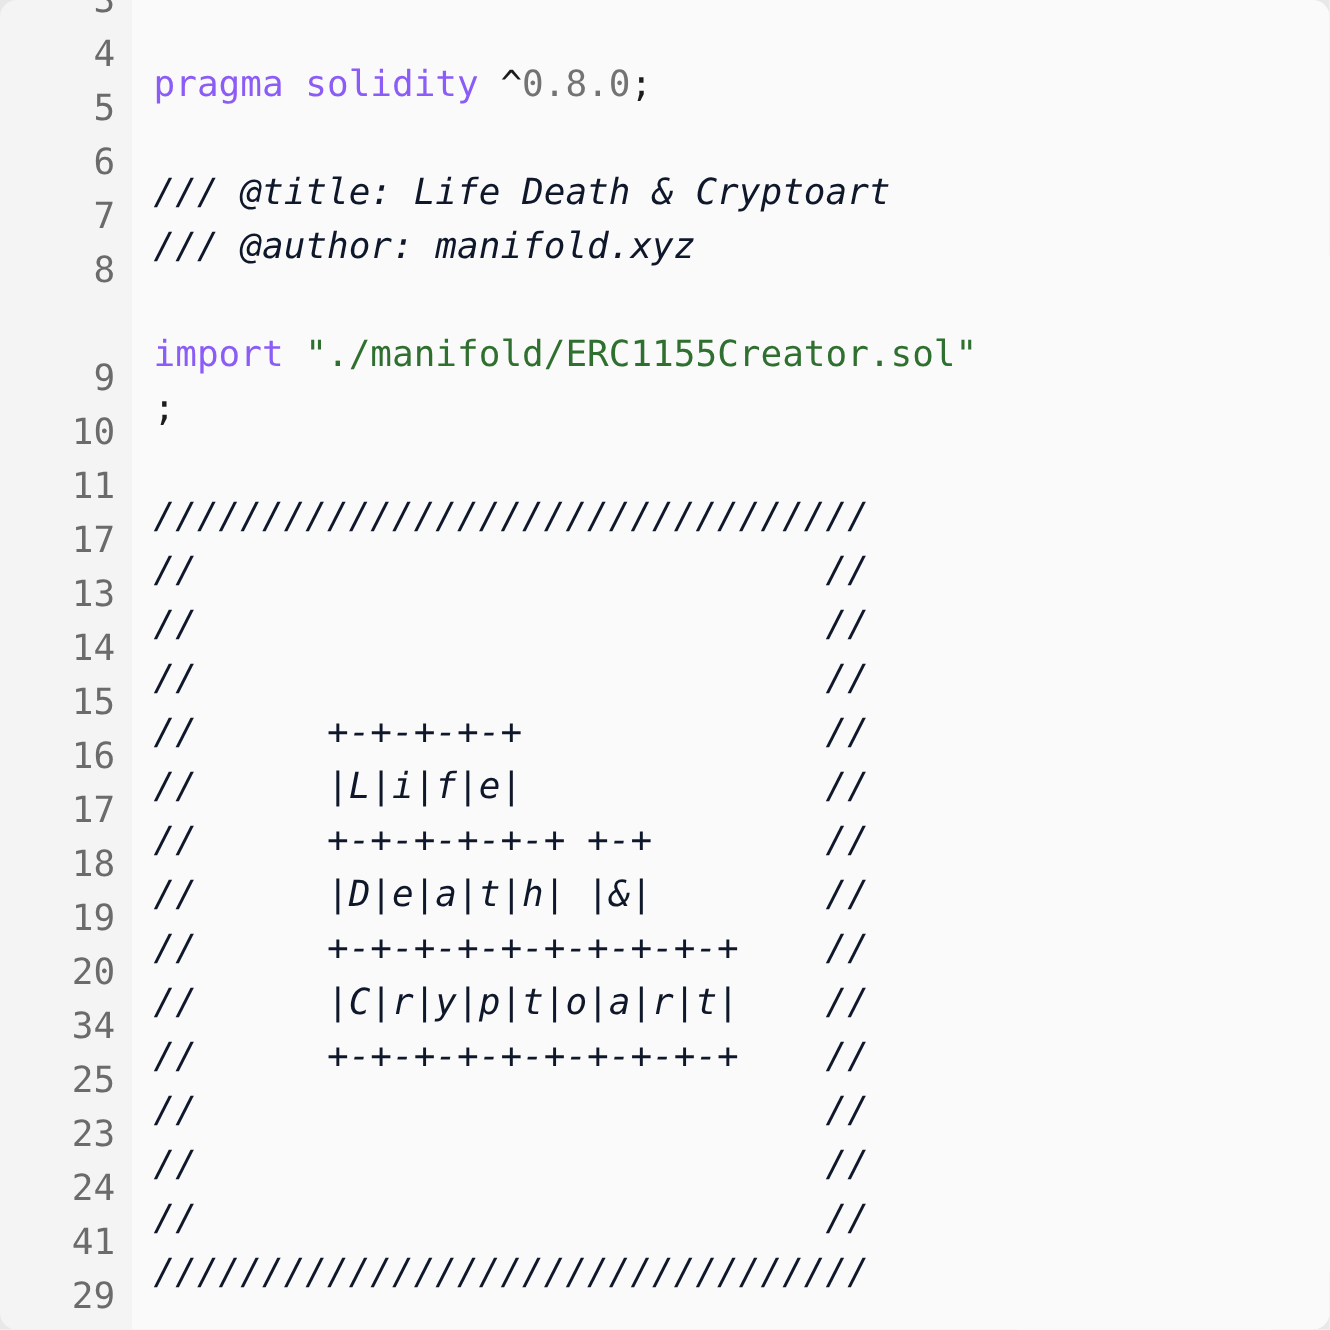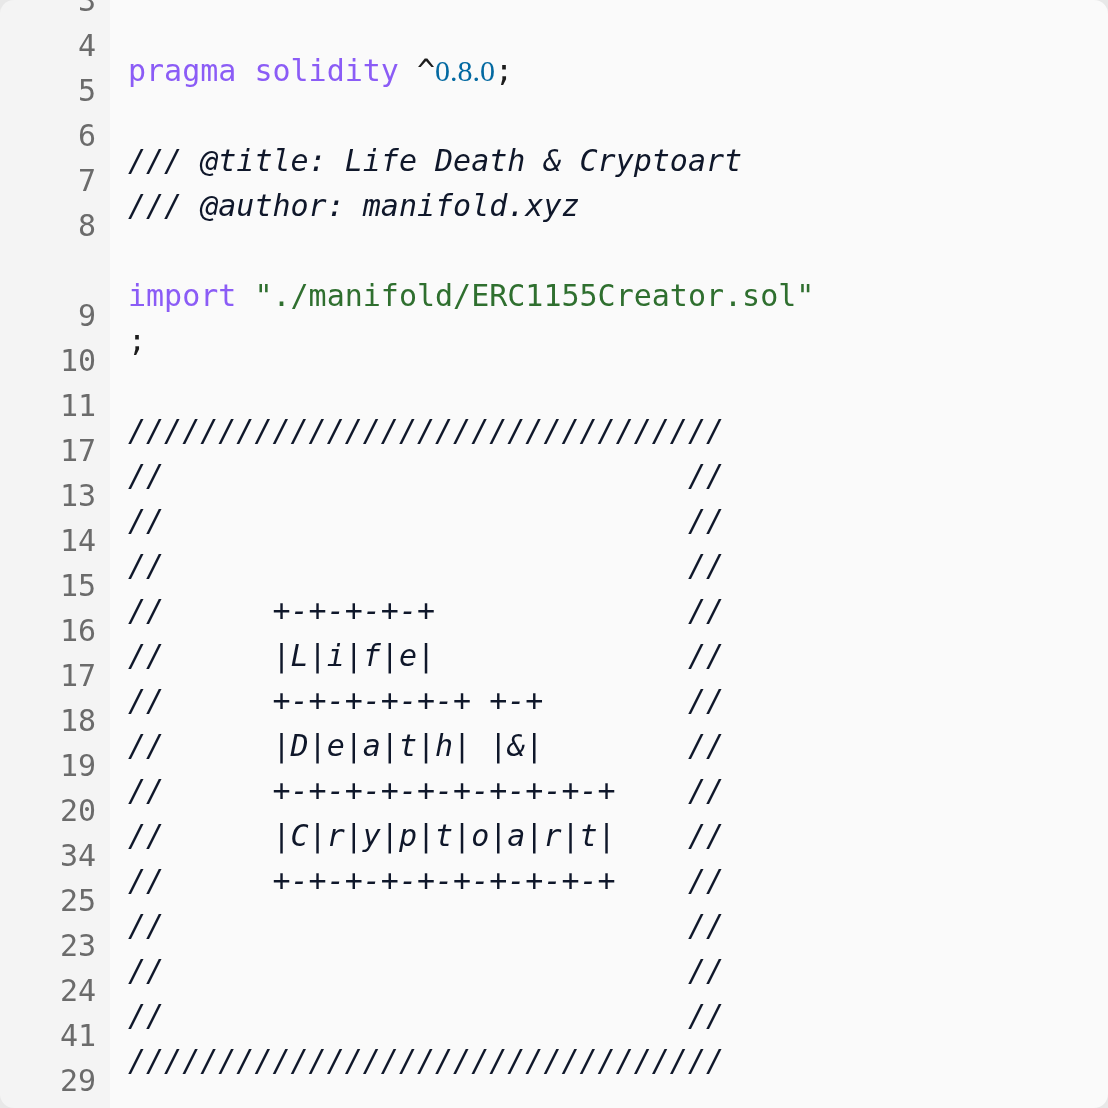--- a/index.html
+++ b/index.html
@@ -34,21 +34,21 @@
     white-space: pre;
     position: relative;
   }
   .line {
     height: 45px;
     line-height: 45px;
   }
   .gutter .line { font-family: inherit; }
   .code .line { font-family: inherit; }
   .tok-kw   { color: #8b5cf6; }
-  .tok-ver  { color: #0369a1; font-family: Liberation Serif, serif; }
+  .tok-ver  { color: #737373; }
   .tok-comment { color: #0f172a; font-style: italic; }
   .tok-str  { color: #2f6f2f; }
   .tok-punct{ color: #1c1c1c; }
   .watermark {
     position: absolute;
     top: 508px;
     left: 380px;
     display: flex;
     align-items: center;
     gap: 10px;

